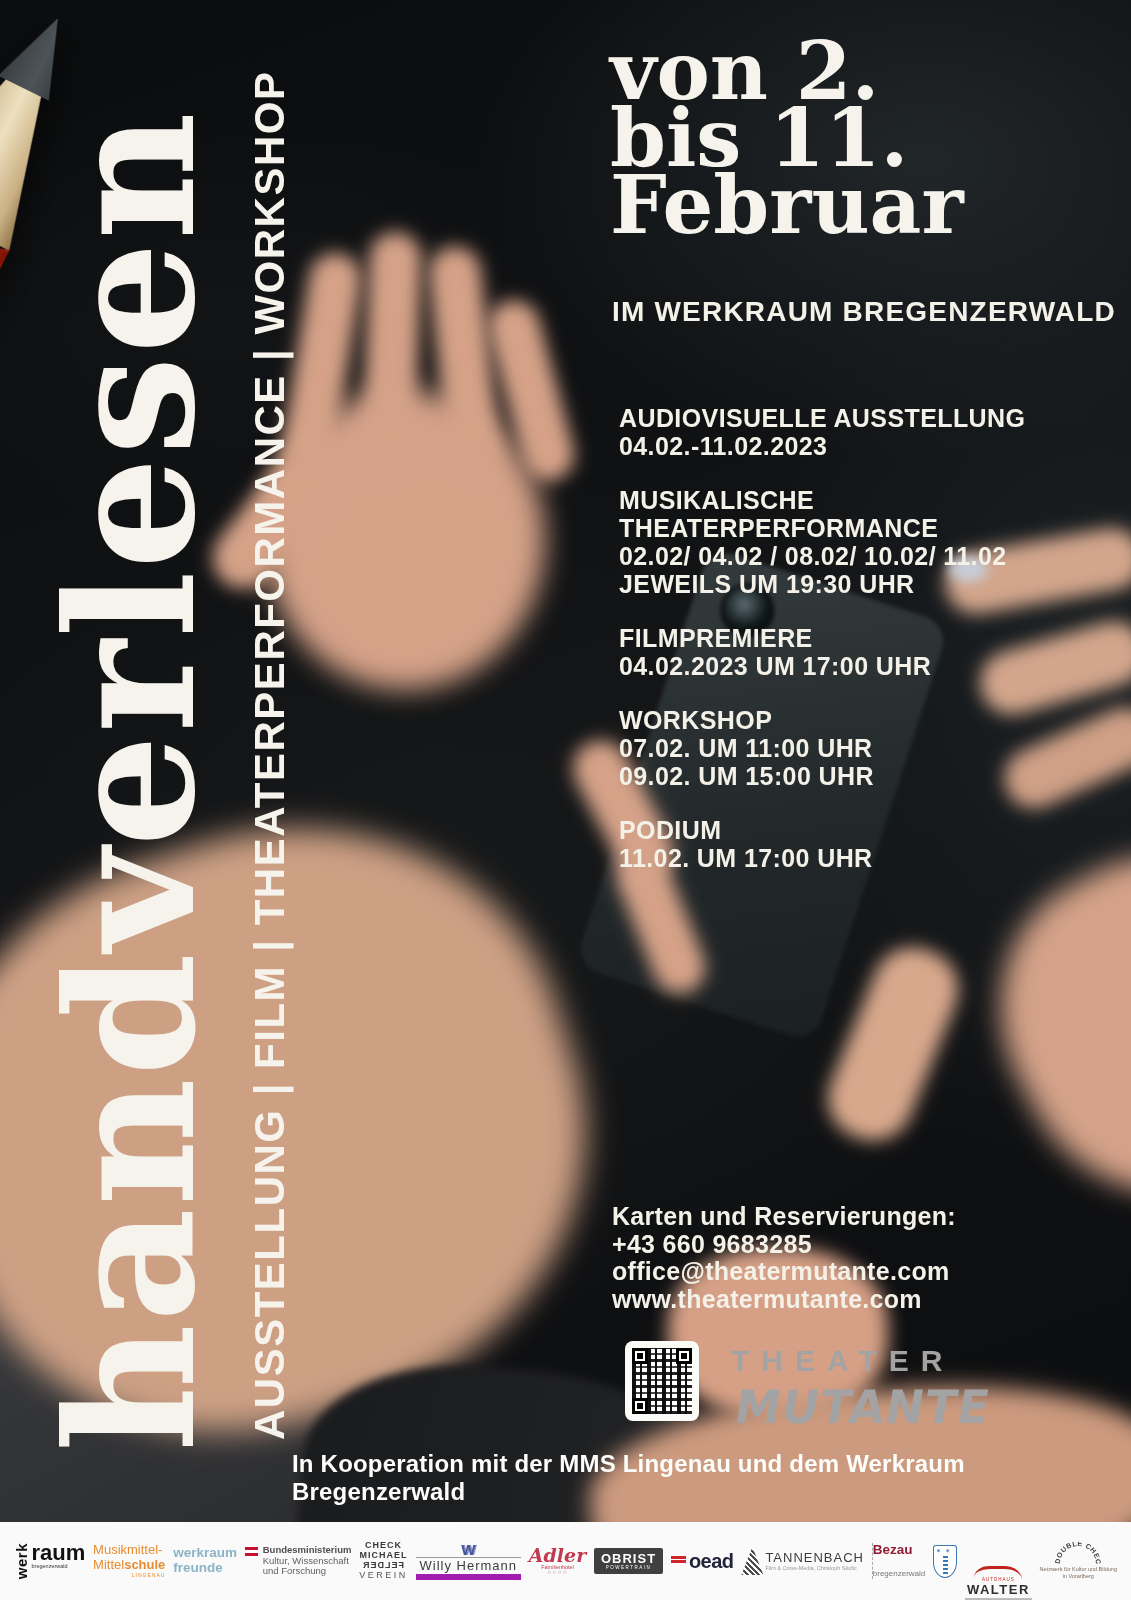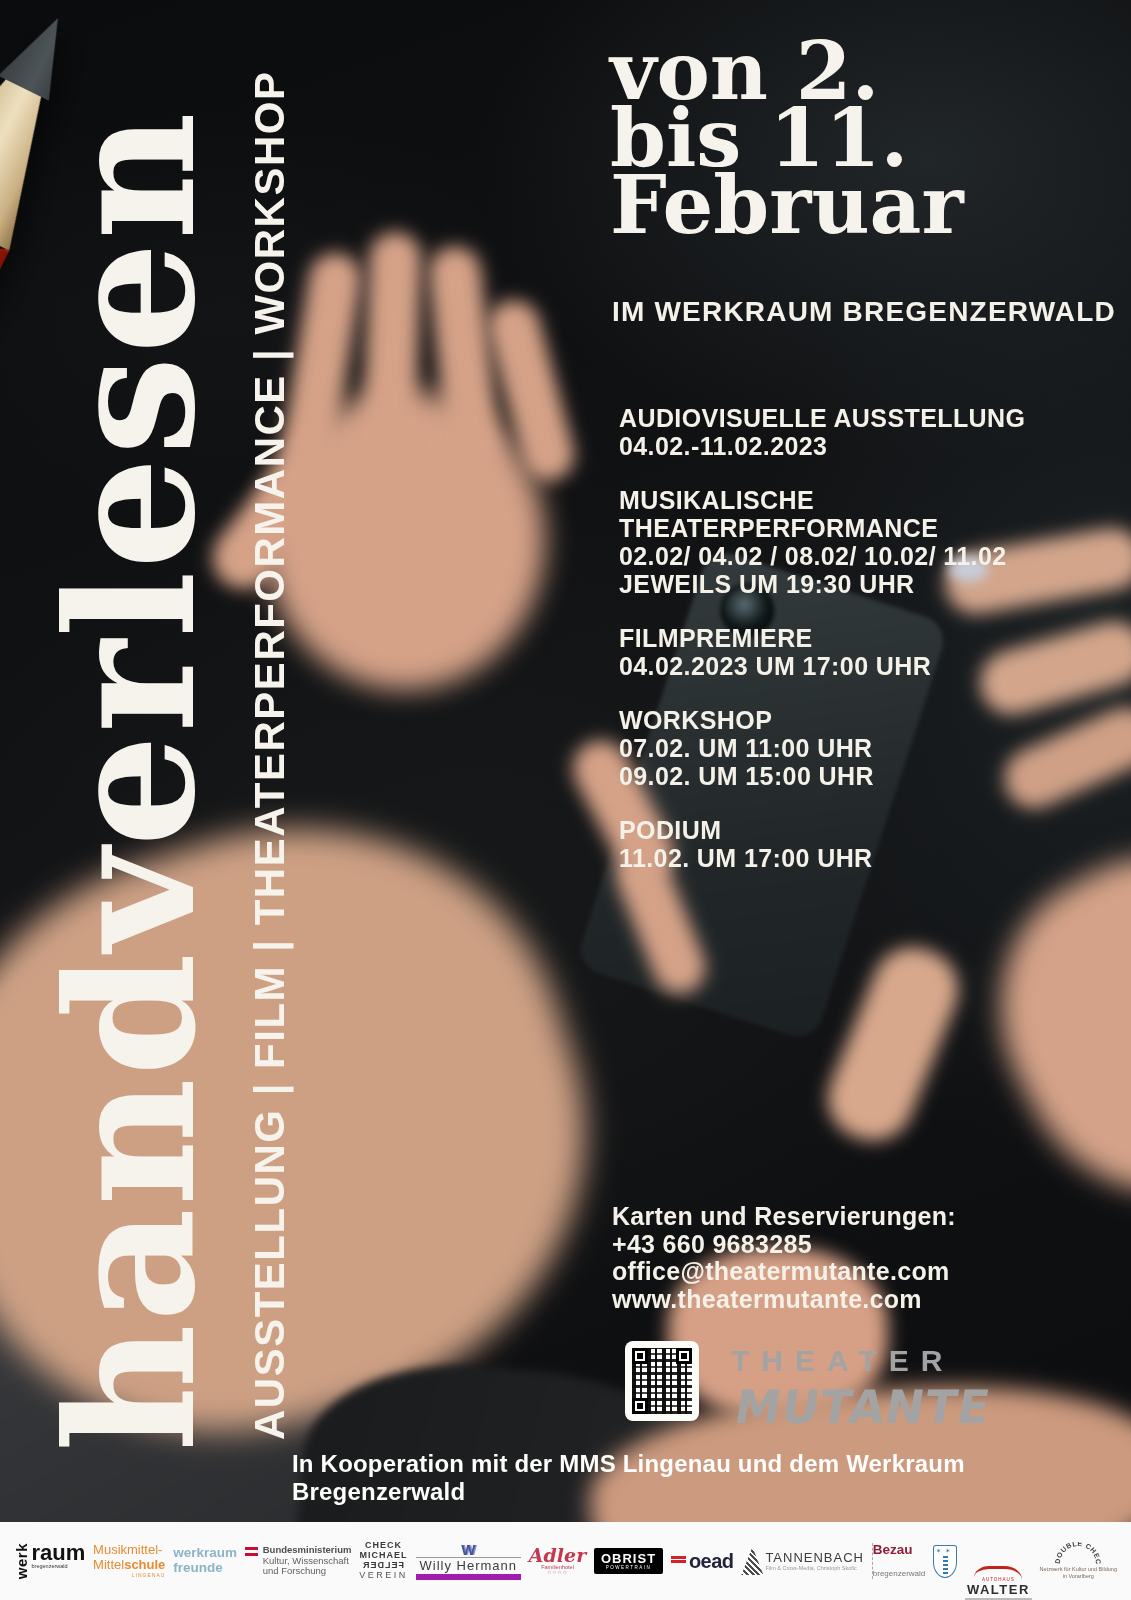--- a/index.html
+++ b/index.html
@@ -132,21 +132,21 @@
   .lg-willy{color:#3c3c3c;}
   .wh-mark{color:#46549e;font-weight:bold;font-size:15px;line-height:1;
     text-shadow:1.5px 0 0 #8a94c6;}
   .wh-name{font-size:13px;letter-spacing:1px;border-top:1px solid #999;border-bottom:6px solid #a21caf;padding:1px 4px;}
   
   .lg-adler{color:#c2394f;}
   .adler-script{font-family:"DejaVu Serif",serif;font-style:italic;font-weight:bold;font-size:19px;line-height:0.9;}
   .adler-sub{font-size:5.5px;}
   .adler-stars{font-size:5px;color:#b0889a;letter-spacing:1px;}
   
-  .lg-obrist{background:#000000;color:#fff;border-radius:2px;padding:4px 7px 3px;}
+  .lg-obrist{background:#404040;color:#fff;border-radius:2px;padding:4px 7px 3px;}
   .ob-label{font-weight:bold;font-size:13px;letter-spacing:1px;}
   .ob-sub{font-size:4.5px;letter-spacing:1.5px;}
   
   .lg-oead{flex-direction:row;gap:3px;align-items:center;}
   .oead-mark{width:15px;height:11px;
     background:linear-gradient(#d2232a 0 3px,transparent 3px 4.5px,#d2232a 4.5px 7.5px,transparent 7.5px);}
   .oead-label{font-size:20px;font-weight:bold;color:#23233c;letter-spacing:-0.5px;}
   
   .lg-tann{flex-direction:row;gap:2px;align-items:center;}
   .tann-tree{width:22px;height:28px;clip-path:polygon(50% 0,100% 100%,0 100%);

